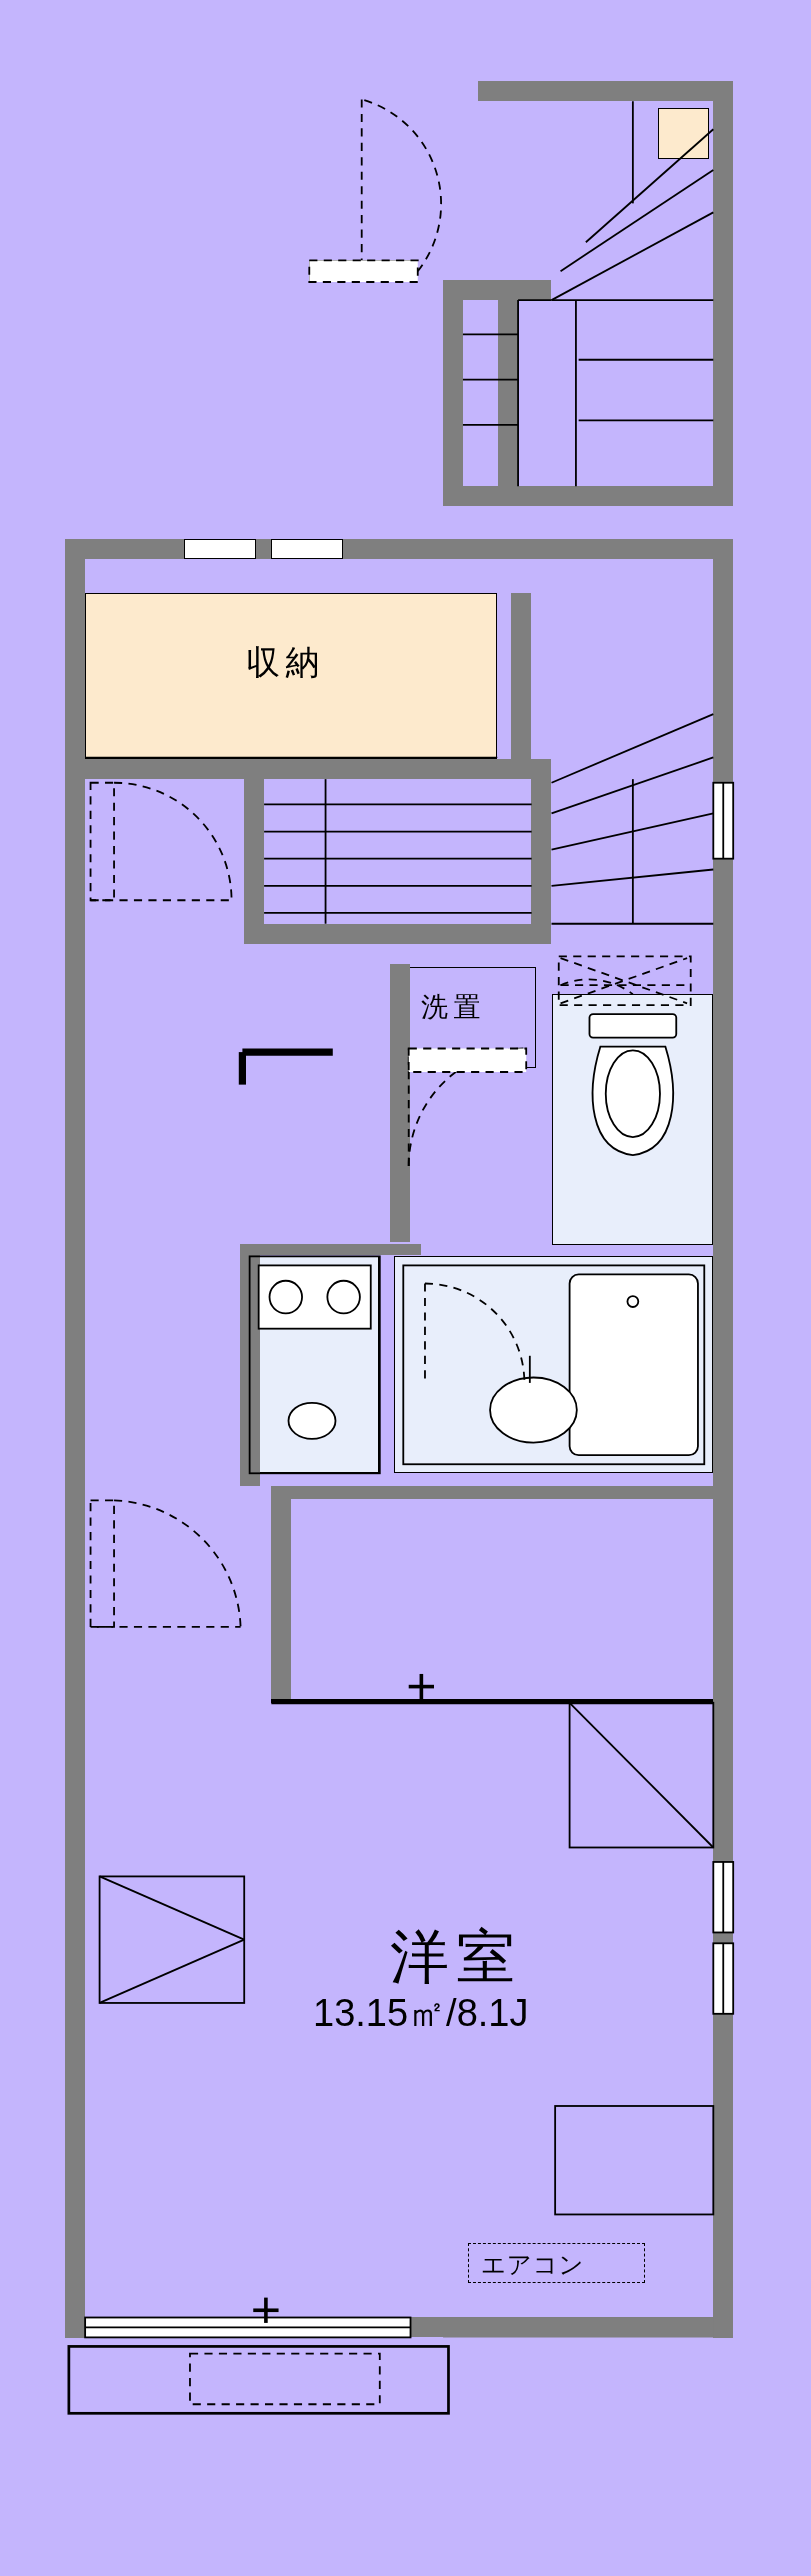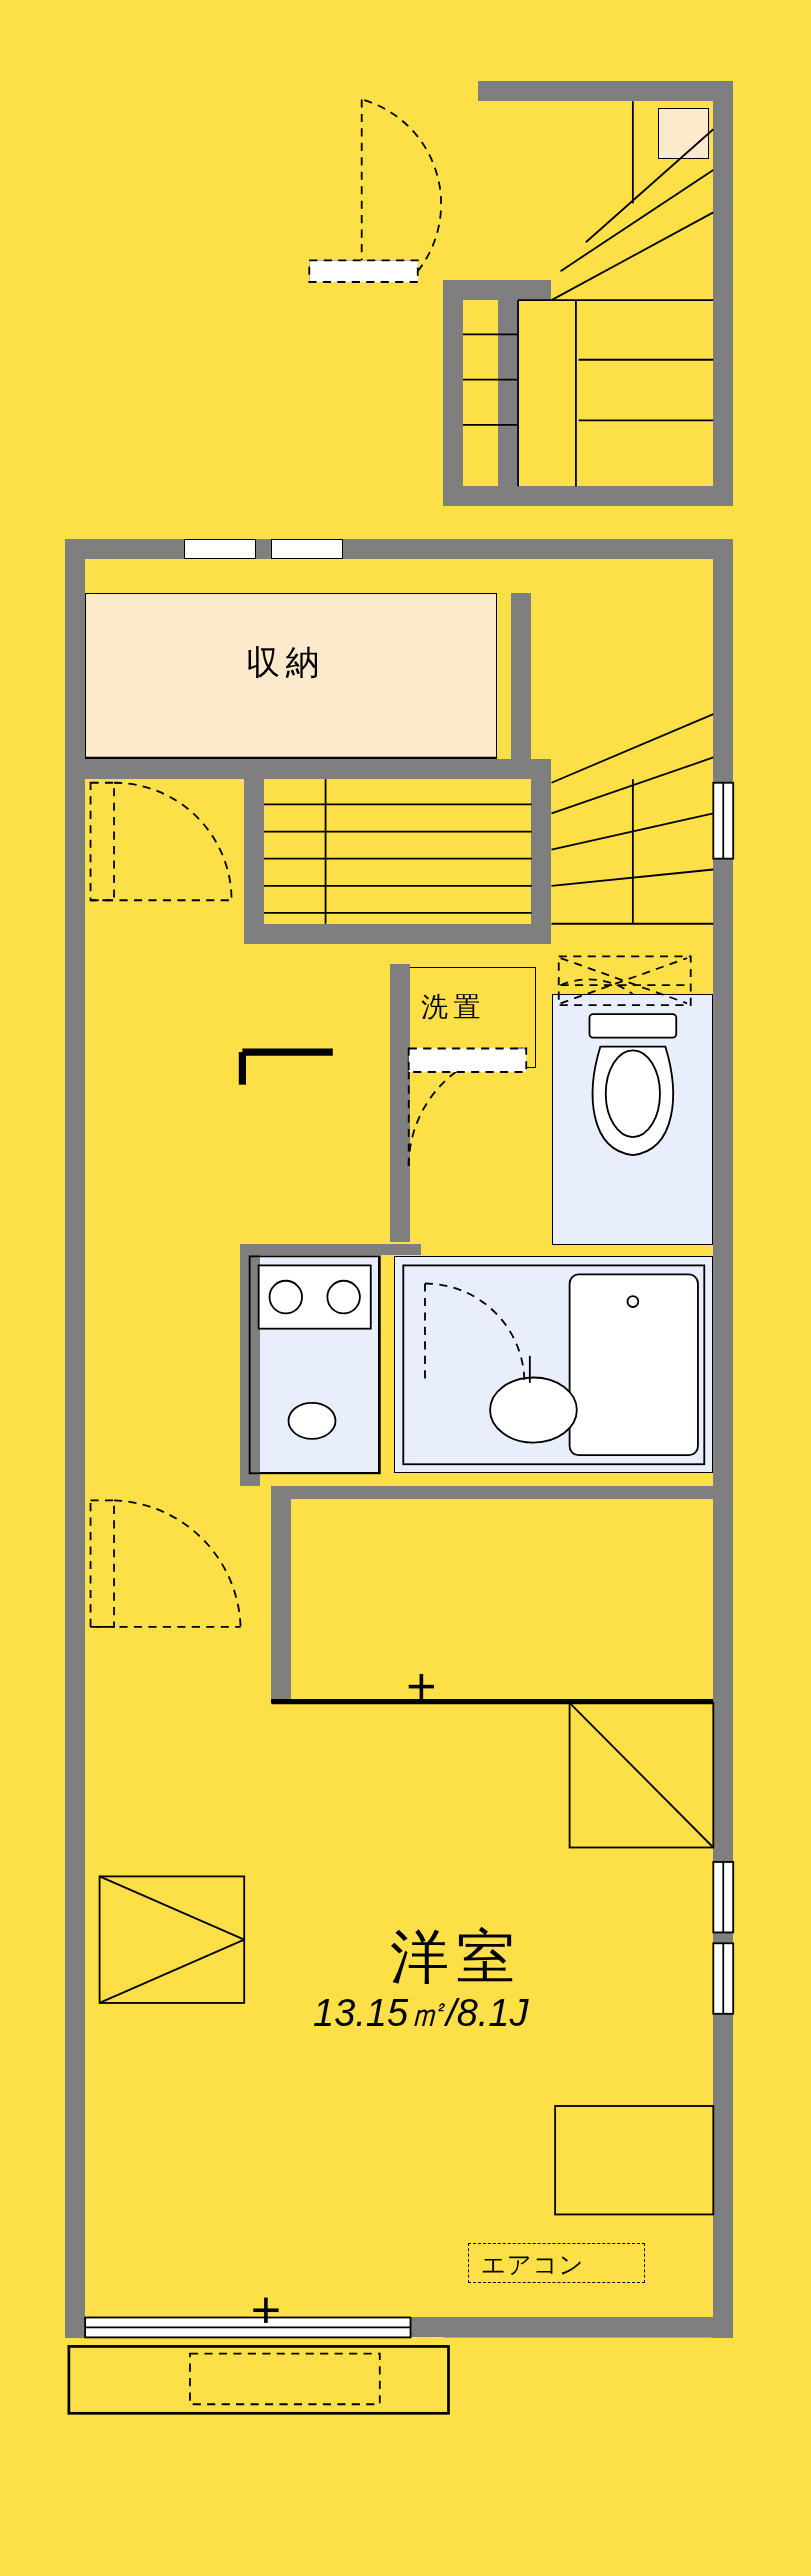--- a/index.html
+++ b/index.html
@@ -1,17 +1,17 @@
 <!DOCTYPE html>
 <html style="font-size:14.5px"><head>
 <meta charset="utf-8">
 <style>
   html,body{margin:0;padding:0;background:#ffffff;}
   body{font-family:"Liberation Sans", sans-serif;}
-  #page{position:relative;width:812px;height:2576px;background:#fde047;overflow:hidden;}
+  #page{position:relative;width:812px;height:2576px;background:#c4b5fd;overflow:hidden;}
   .wall{position:absolute;background:#7f7f7f;}
   .thin{position:absolute;background:#000000;}
   .fill-orange{position:absolute;background:#fdeacd;border:1.8px solid #000;box-sizing:border-box;}
   .fill-blue{position:absolute;background:#e8eefb;border:1.8px solid #000;box-sizing:border-box;}
   .box{position:absolute;border:1.8px solid #000;box-sizing:border-box;background:transparent;}
   .boxthin{position:absolute;border:0.9px solid #000;box-sizing:border-box;background:transparent;}
   .dashthin{position:absolute;border:1.4px dashed #000;box-sizing:border-box;background:transparent;}
   .lbl{position:absolute;color:#000;white-space:nowrap;}
   svg.ov{position:absolute;left:0;top:0;width:812px;height:2576px;pointer-events:none;}
 </style>
@@ -63,21 +63,21 @@
   <div class="fill-blue" style="left:249px;top:1256px;width:130px;height:217px;"></div>
 
   <div class="wall" style="left:240px;top:1244px;width:20px;height:242px;"></div>
   <div class="wall" style="left:240px;top:1244px;width:181px;height:11px;"></div>
 
   <div class="wall" style="left:271px;top:1486px;width:20px;height:217px;"></div>
   <div class="wall" style="left:271px;top:1486px;width:442px;height:12.7px;"></div>
   <div class="thin" style="left:271px;top:1699px;width:442px;height:3.6px;"></div>
 
   <div class="lbl" style="left:390px;top:1918px;font-size:59px;letter-spacing:7.2px;">洋室</div>
-  <div class="lbl" style="left:313px;top:1988px;font-size:38px;font-style:italic;">13.15㎡/8.1J</div>
+  <div class="lbl" style="left:313px;top:1988px;font-size:38px;">13.15㎡/8.1J</div>
 
   <div class="dashthin" style="left:468px;top:2243px;width:177px;height:40px;"></div>
   <div class="lbl" style="left:481px;top:2249px;font-size:24.4px;letter-spacing:0.9px;">エアコン</div>
 
   <svg class="ov" viewBox="0 0 898 2850">
     <g stroke="#000" fill="none" stroke-width="2">
 
       <path d="M462 300 A 120 120 0 0 0 400 110" stroke-dasharray="9,7"></path>
       <path d="M400 110 L 400 300" stroke-dasharray="9,7"></path>
       <rect x="342" y="288" width="120" height="24" fill="#fff" stroke-dasharray="9,7"></rect>

